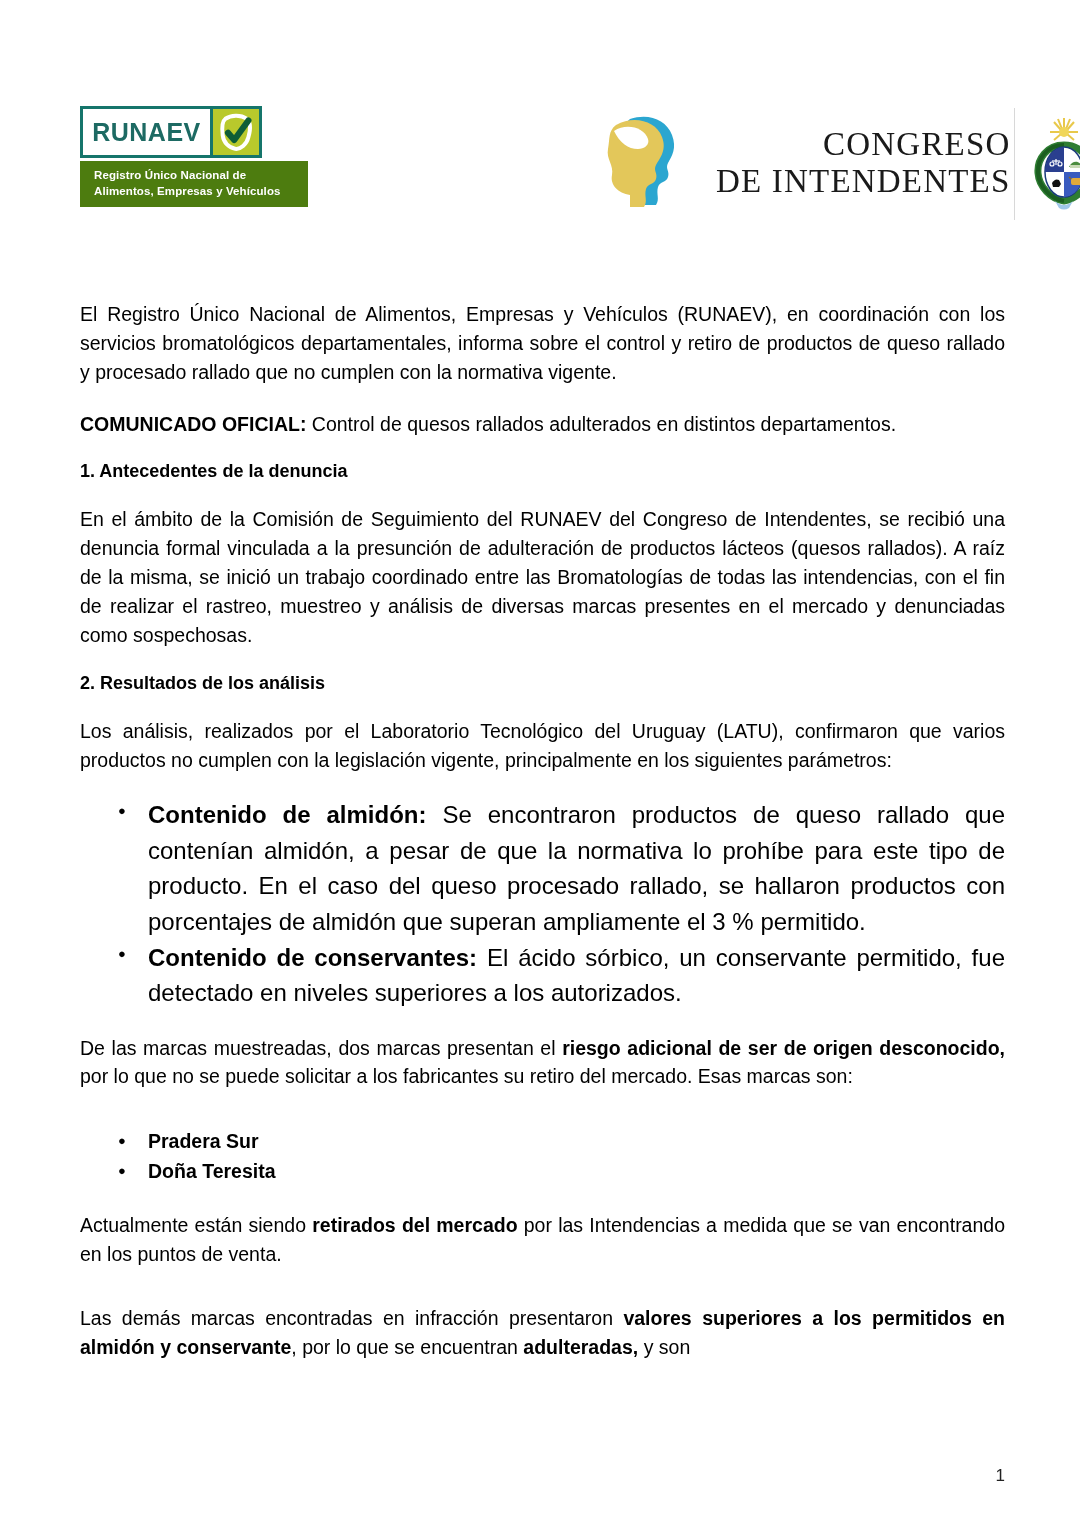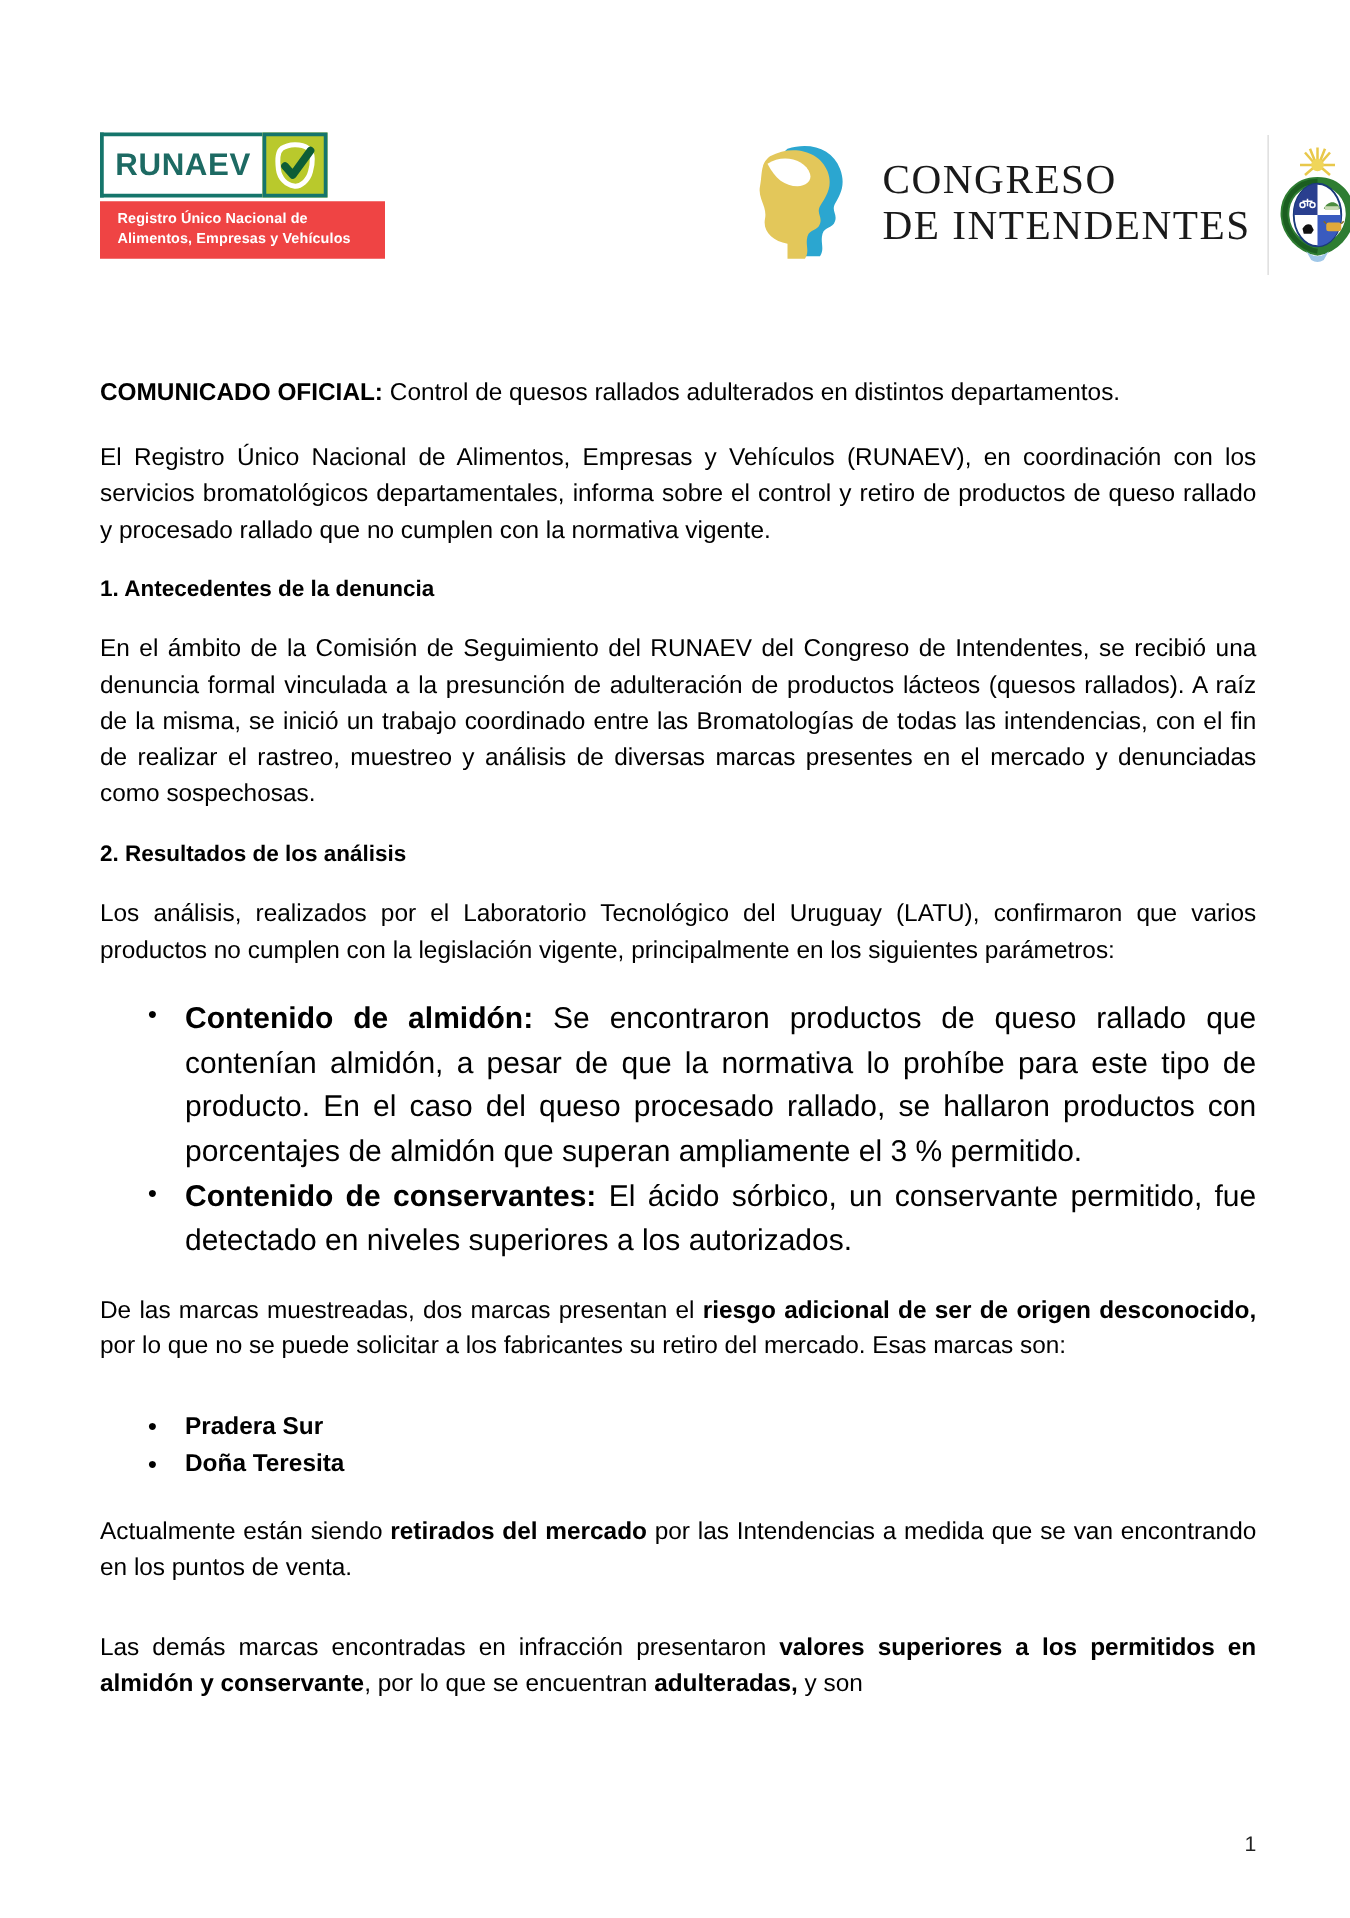--- a/index.html
+++ b/index.html
@@ -66,21 +66,21 @@
   }
   .runaev-check svg {
     position: absolute;
     left: 0; top: 0;
     width: 100%;
     height: 100%;
   }
   .runaev-band {
     margin-top: 3px;
     width: 228px;
-    background: #ef4444;
+    background: #4d7c0f;
     padding: 7px 10px 8px 14px;
     box-sizing: border-box;
   }
   .runaev-band div {
     color: #ffffff;
     font-size: 11.5px;
     font-weight: bold;
     line-height: 1.35;
     letter-spacing: 0.1px;
   }
@@ -93,24 +93,25 @@
     display: flex;
     align-items: center;
     height: 110px;
   }
   .congreso-head {
     width: 92px;
     height: 104px;
     flex: 0 0 92px;
   }
   .congreso-text {
-    margin-left: 14px;
+    margin-left: 24px;
     font-family: "Liberation Serif", serif;
     color: #1a1a1a;
     line-height: 1.12;
+    text-align: right;
   }
   .congreso-text .l1,
   .congreso-text .l2 {
     font-size: 33px;
     letter-spacing: 1.2px;
     white-space: nowrap;
   }
   .congreso-shield {
     margin-left: 18px;
     width: 70px;
@@ -286,23 +287,23 @@
         <path d="M26 86 q9 8 18 0 l-4 7 q-5 3 -10 0 z" fill="#9fc7e8"></path>
       </svg>
     </div>
 
     <div class="header-rule"></div>
   </div>
 
   <div class="content">
 
 
+    <p class="body">El Registro Único Nacional de Alimentos, Empresas y Vehículos (RUNAEV), en coordinación con los servicios bromatológicos departamentales, informa sobre el control y retiro de productos de queso rallado y procesado rallado que no cumplen con la normativa vigente.</p>
+
     <p class="body"><b>COMUNICADO OFICIAL:</b><span> Control de quesos rallados adulterados en distintos departamentos.</span></p>
-
-    <p class="body">El Registro Único Nacional de Alimentos, Empresas y Vehículos (RUNAEV), en coordinación con los servicios bromatológicos departamentales, informa sobre el control y retiro de productos de queso rallado y procesado rallado que no cumplen con la normativa vigente.</p>
 
     <h2 class="section">1. Antecedentes de la denuncia</h2>
 
     <p class="body">En el ámbito de la Comisión de Seguimiento del RUNAEV del Congreso de Intendentes, se recibió una denuncia formal vinculada a la presunción de adulteración de productos lácteos (quesos rallados). A raíz de la misma, se inició un trabajo coordinado entre las Bromatologías de todas las intendencias, con el fin de realizar el rastreo, muestreo y análisis de diversas marcas presentes en el mercado y denunciadas como sospechosas.</p>
 
     <h2 class="section">2. Resultados de los análisis</h2>
 
     <p class="body">Los análisis, realizados por el Laboratorio Tecnológico del Uruguay (LATU), confirmaron que varios productos no cumplen con la legislación vigente, principalmente en los siguientes parámetros:</p>
 
     <ul class="bullets">

